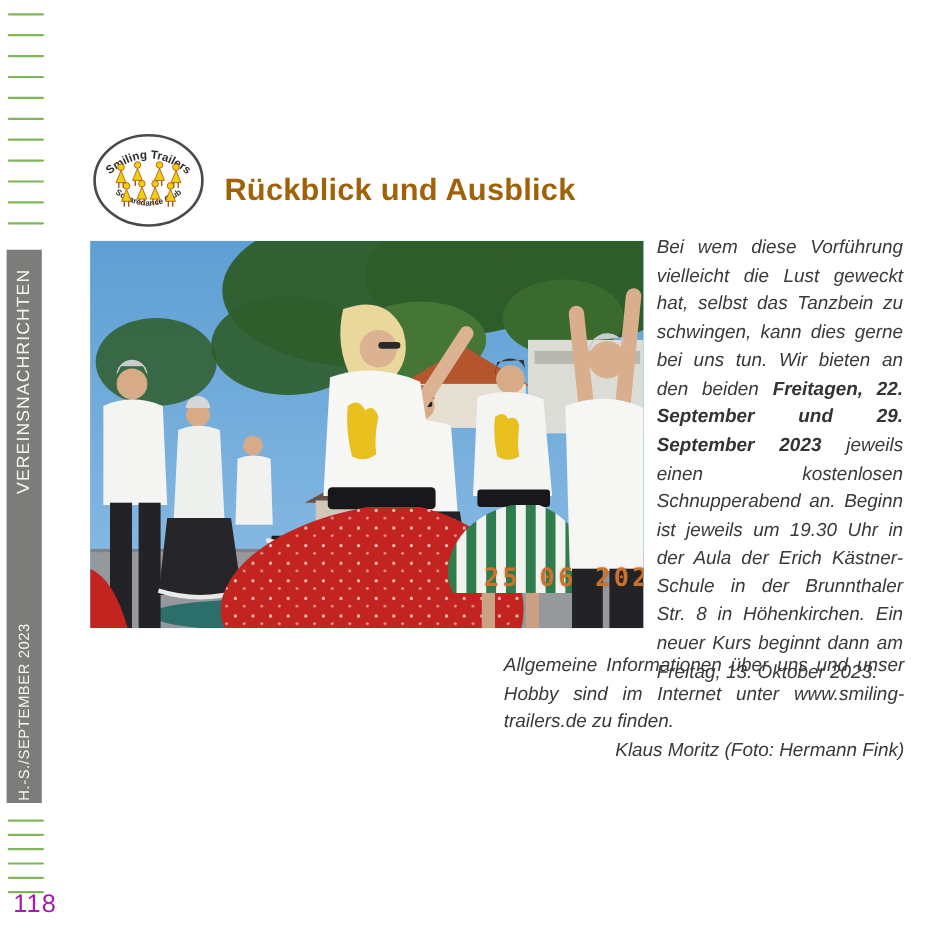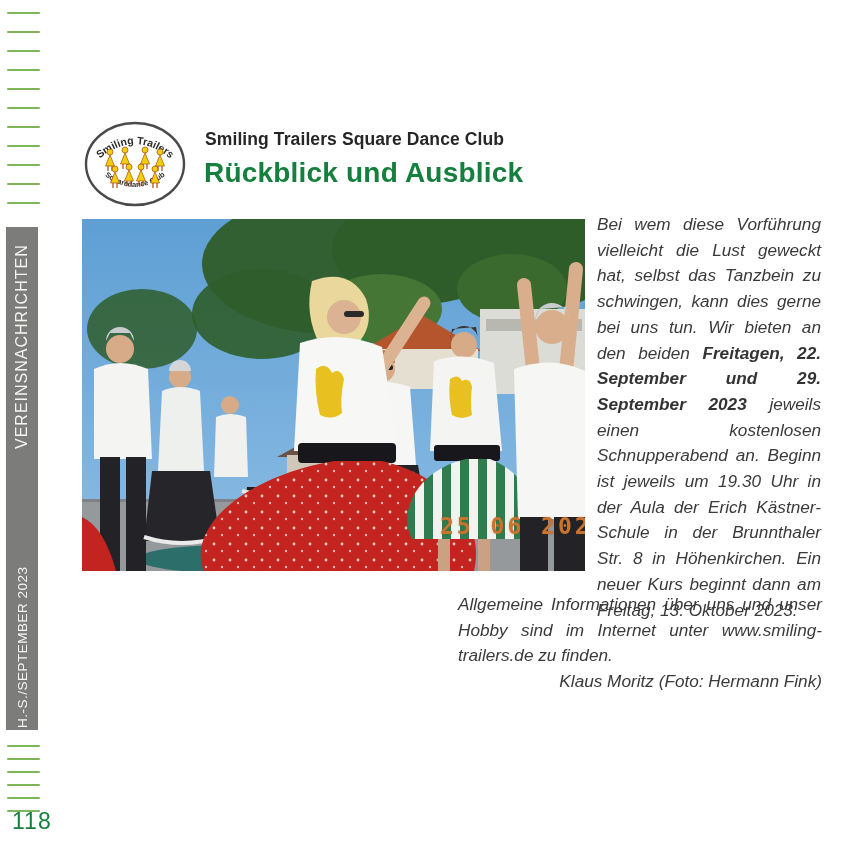--- a/index.html
+++ b/index.html
@@ -25,32 +25,32 @@
     position: absolute; left: 0; width: 32px;
     display: flex; align-items: center; justify-content: center;
     writing-mode: vertical-rl; transform: rotate(180deg);
     color: #f4f4f2; white-space: nowrap;
   }
   .vtext.section { top: 12px; height: 215px; font-size: 16px; letter-spacing: 1px; }
   .vtext.issue { top: 345px; height: 150px; font-size: 13.5px; letter-spacing: 0.5px; }
 
   .page-number {
     position: absolute; left: 12px; top: 808px; font-size: 23px;
-    color: #15803d; letter-spacing: 1px;
+    color: #a21caf; letter-spacing: 1px;
   }
 
   
   .logo { position: absolute; left: 84px; top: 121px; width: 102px; height: 86px; }
   .club-line {
     position: absolute; left: 205px; top: 129px; font-size: 17.5px;
     font-weight: 600; color: #262626; letter-spacing: 0.1px;
   }
   .headline {
     position: absolute; left: 204px; top: 157px; font-size: 28px;
-    font-weight: bold; color: #15803d; letter-spacing: 0.2px;
+    font-weight: bold; color: #a16207; letter-spacing: 0.2px;
   }
 
   
   .photo {
     position: absolute; left: 82px; top: 219px; width: 503px; height: 352px;
     overflow: hidden; background: #74add8;
   }
   .photo svg { display: block; }
   .date-stamp {
     position: absolute; left: 358px; top: 294px;
@@ -133,21 +133,20 @@
         <use href="#dncr" x="61" y="29"></use>
           <use href="#dncr" x="76" y="31"></use>
         <use href="#dncr" x="31" y="48"></use>
           <use href="#dncr" x="45" y="46"></use>
         <use href="#dncr" x="57" y="46"></use>
           <use href="#dncr" x="71" y="48"></use>
       </g>
     </svg>
   </div>
 
-  <div class="club-line">Smiling Trailers Square Dance Club</div>
   <div class="headline">Rückblick und Ausblick</div>
 
   <div class="photo">
     <svg width="503" height="352" viewBox="0 0 503 352">
       <defs>
         <linearGradient id="sky" x1="0" y1="0" x2="0" y2="1">
           <stop offset="0" stop-color="#5e9fd4"></stop>
             <stop offset="1" stop-color="#8dbde4"></stop>
         </linearGradient>
         <pattern id="dots" width="16" height="16" patternUnits="userSpaceOnUse">

